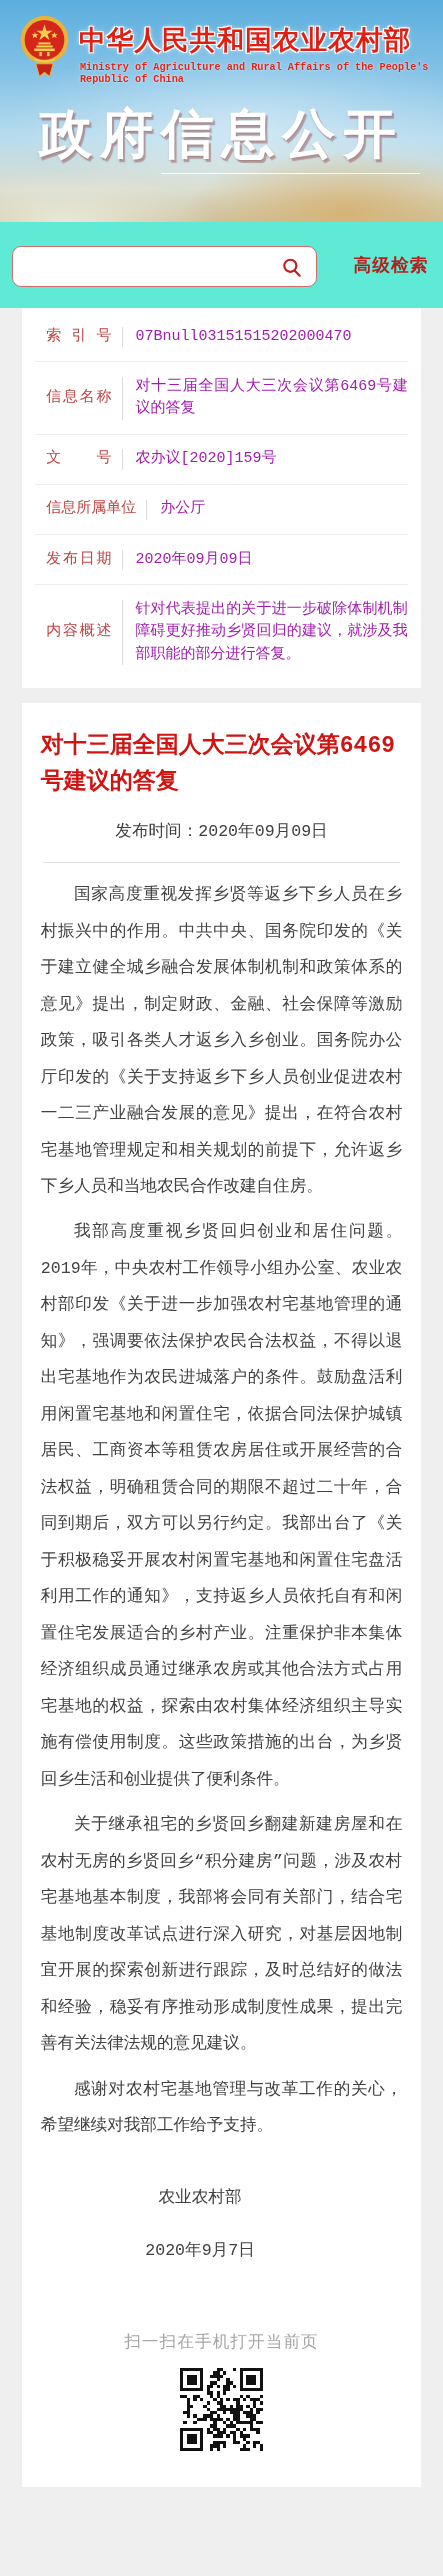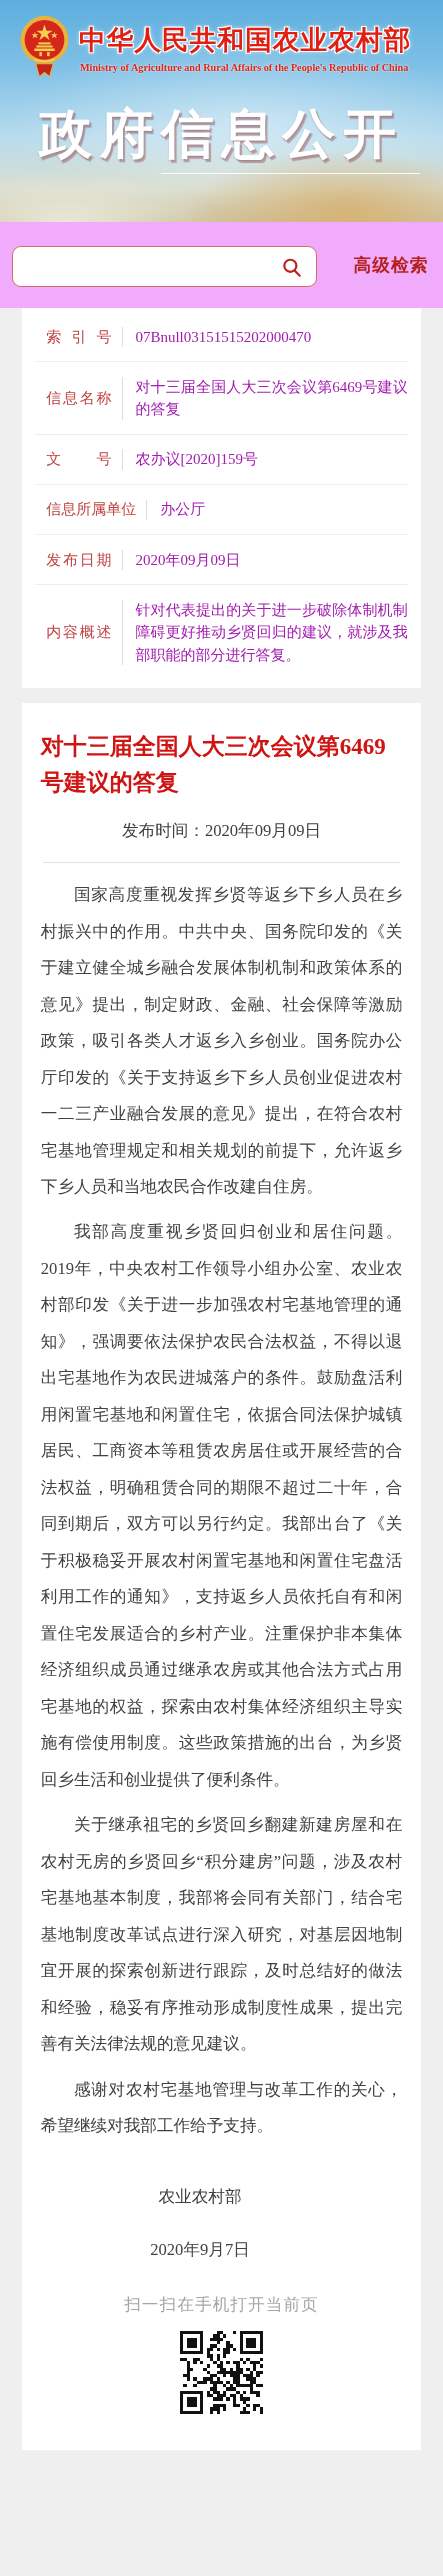--- a/index.html
+++ b/index.html
@@ -1,16 +1,16 @@
 <!DOCTYPE html>
 <html style="font-size:8.9px"><head>
 <meta charset="utf-8">
 <style>
   html,body{margin:0;padding:0;background:#efefef;}
-  .page{width:443px;font-family:Liberation Serif, serif;color:#3c3c3c;border-radius:6px;}
+  .page{width:443px;font-family:Liberation Mono, monospace;color:#3c3c3c;border-radius:6px;}
 
   
   .hero{position:relative;height:222px;overflow:hidden;
     background:
       radial-gradient(ellipse 233px 89px at 78% 96%, rgba(214,178,115,.95), rgba(214,178,115,0) 70%),
       radial-gradient(ellipse 233px 78px at 15% 100%, rgba(238,238,226,.85), rgba(238,238,226,0) 65%),
       radial-gradient(ellipse 332px 122px at 55% 55%, rgba(255,255,255,.38), rgba(255,255,255,0) 70%),
       linear-gradient(180deg,#5caede 0%,#7fc0e6 30%,#b8dcee 62%,#d9ddcf 85%,#cfc3a0 100%);}
   .emblem{position:absolute;left:19px;top:14.4px;width:51px;height:68px;}
   .ministry-cn{position:absolute;left:79px;top:22px;width:355px;
@@ -18,21 +18,21 @@
     text-shadow:-1.1px -1.1px 0 #fff,1.1px -1.1px 0 #fff,-1.1px 1.1px 0 #fff,1.1px 1.1px 0 #fff,0 0 5px rgba(255,255,255,.9);}
   .ministry-en{position:absolute;left:80px;top:62px;width:349px;
     font-size:10.2px;font-weight:700;color:#e02417;line-height:1.2;
     text-shadow:0 0 2.2px rgba(255,255,255,.9);}
   .banner-title{position:absolute;left:0;right:0;top:99px;text-align:center;
     font-size:53px;font-weight:900;letter-spacing:7.8px;color:#ffffff;white-space:nowrap;
     text-shadow:2.2px 2.8px 1.1px rgba(140,50,50,.40),0 1.1px 1.7px rgba(90,60,60,.25);}
   .hero-line{position:absolute;right:23px;bottom:48px;width:259px;height:1.1px;background:rgba(255,255,255,.9);}
 
   
-  .search-section{position:relative;height:86px;background:#f0abfc;}
+  .search-section{position:relative;height:86px;background:#5eead4;}
   .search-box{position:absolute;left:12.2px;top:24.4px;width:305px;height:41px;box-sizing:border-box;
     background:#fff;border:1.1px solid #d26a6a;border-radius:8.9px;}
   .search-box input{position:absolute;left:10px;top:4.4px;width:249px;height:30px;border:none;outline:none;
     font-size:15.5px;background:transparent;font-family:inherit;color:#333;}
   .mag{position:absolute;right:13.3px;top:9.4px;width:22px;height:22px;}
   .adv{position:absolute;right:14.4px;top:30.5px;font-size:17.7px;font-weight:800;color:#b5201d;
     text-decoration:none;letter-spacing:1.1px;cursor:pointer;}
 
   
   .card{background:#fff;margin:0 22px;}
@@ -46,21 +46,21 @@
   .info-value{flex:1;color:#a21caf;word-break:break-all;text-align:justify;}
 
   .article-card{margin-top:14.4px;margin-bottom:50px;padding:26.6px 16.6px 33px;}
   .article-title{margin:0 2.2px 19px;color:#cf1412;font-size:23px;line-height:1.55;font-weight:800;}
   .pubtime{text-align:center;font-size:16.6px;color:#3f3f3f;margin-bottom:20px;}
   .article-hr{border:none;border-top:0.6px solid #e2e2e2;margin:0 4.4px 14.4px;}
   .article-body p{font-size:16.6px;line-height:2.2;color:#414141;text-indent:2em;
     text-align:justify;margin:8.9px 2.2px;}
   .sig{ text-align:center;font-size:16.6px;color:#414141;padding-right:43px;margin-top:41px;}
   .sig.date{margin-top:31px;}
-  .qr-caption{text-align:center;font-size:16.6px;color:#a6a6a6;margin-top:33px;letter-spacing:1.1px;}
+  .qr-caption{text-align:center;font-size:16.6px;color:#a6a6a6;margin-top:70px;letter-spacing:1.1px;}
   .qr{width:83px;height:83px;margin:15.5px auto 3.3px;}
 </style>
 </head>
 <body>
 
 <div class="page">
 
   <header class="hero">
     <div class="emblem">
       <svg viewBox="0 0 100 132" width="51" height="68" aria-hidden="true">

